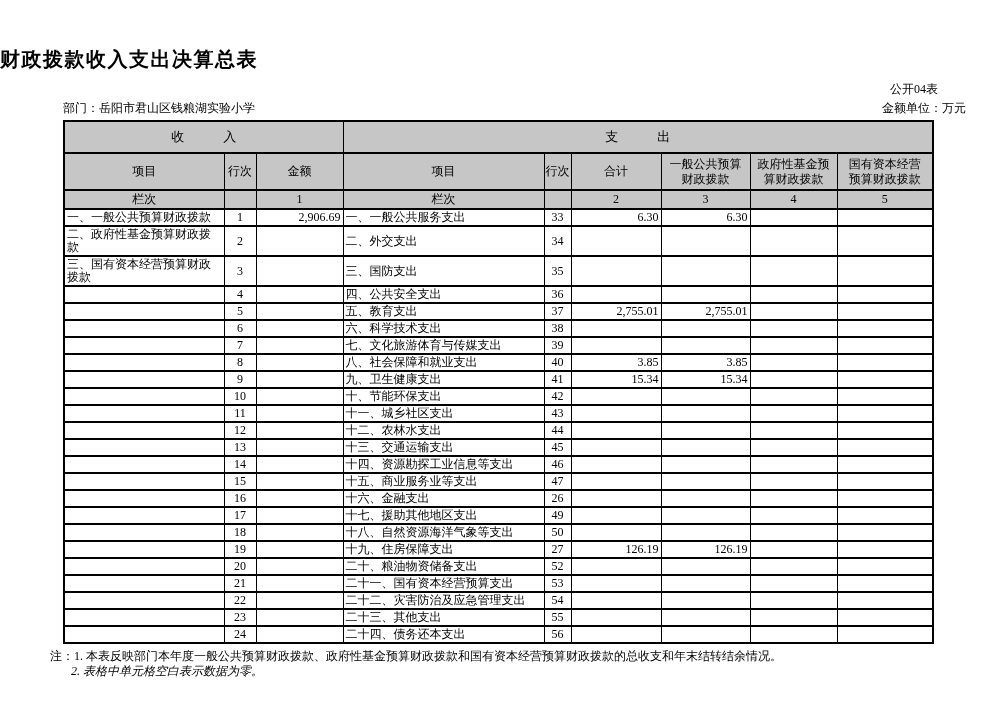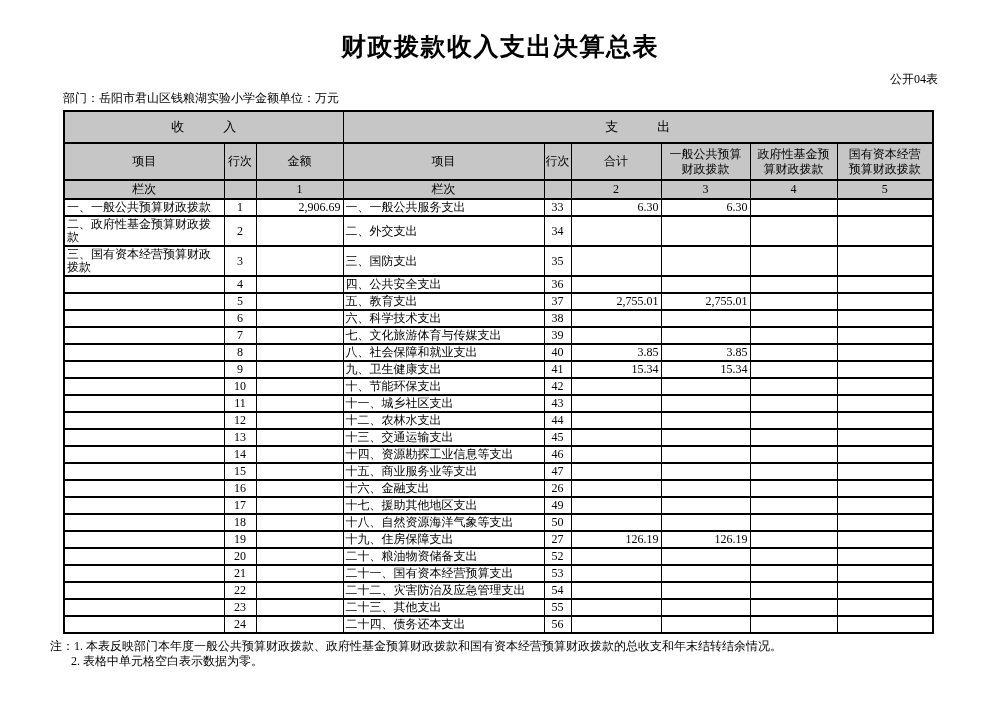--- a/index.html
+++ b/index.html
@@ -5,35 +5,36 @@
   * { margin: 0; padding: 0; box-sizing: border-box; }
   html, body { background: #ffffff; }
   body {
     width: 1000px; height: 706px;
     font-family: "Liberation Serif", "DejaVu Serif", serif;
     color: #000;
     position: relative;
     overflow: hidden;
   }
   .page-title {
-    text-align: center;
-    padding-top: 30px;
-    font-size: 25px;
+    text-align: left;
+    padding-top: 46px;
+    font-size: 20px;
     font-weight: bold;
     letter-spacing: 1.5px;
   }
   .form-code {
     text-align: right;
     margin: 8px 62px 0 0;
     font-size: 12px;
     padding-left: 36px;
   }
   .meta-row {
     display: flex;
-    margin: 2px 62px 3px 63px;
+    justify-content: space-between;
+    margin: 2px 34px 3px 63px;
     font-size: 12px;
   }
   table.fiscal {
     border-collapse: collapse;
     table-layout: fixed;
     width: 869px;
     margin-left: 63px;
     font-size: 12px;
     border: 2px solid #000;
   }
@@ -55,21 +56,21 @@
   tr.data-row { height: 14px; }
   tr.data-row td { line-height: 13px; vertical-align: middle; }
   td.item { text-align: left; padding: 1px 2px; word-break: break-all; }
   td.center { text-align: center; }
   td.num { text-align: right; padding-right: 2px; }
   .notes {
     margin: 5px 0 0 50px;
     font-size: 12px;
     line-height: 15px;
   }
-  .note-line-2 { margin-left: 21px; }
+  .note-line-2 { margin-left: 21px; font-style: italic; }
 </style>
 </head>
 <body>
 
 <div class="page">
 
   <div class="page-title">财政拨款收入支出决算总表</div>
 
   <div class="form-code">公开04表</div>
 

